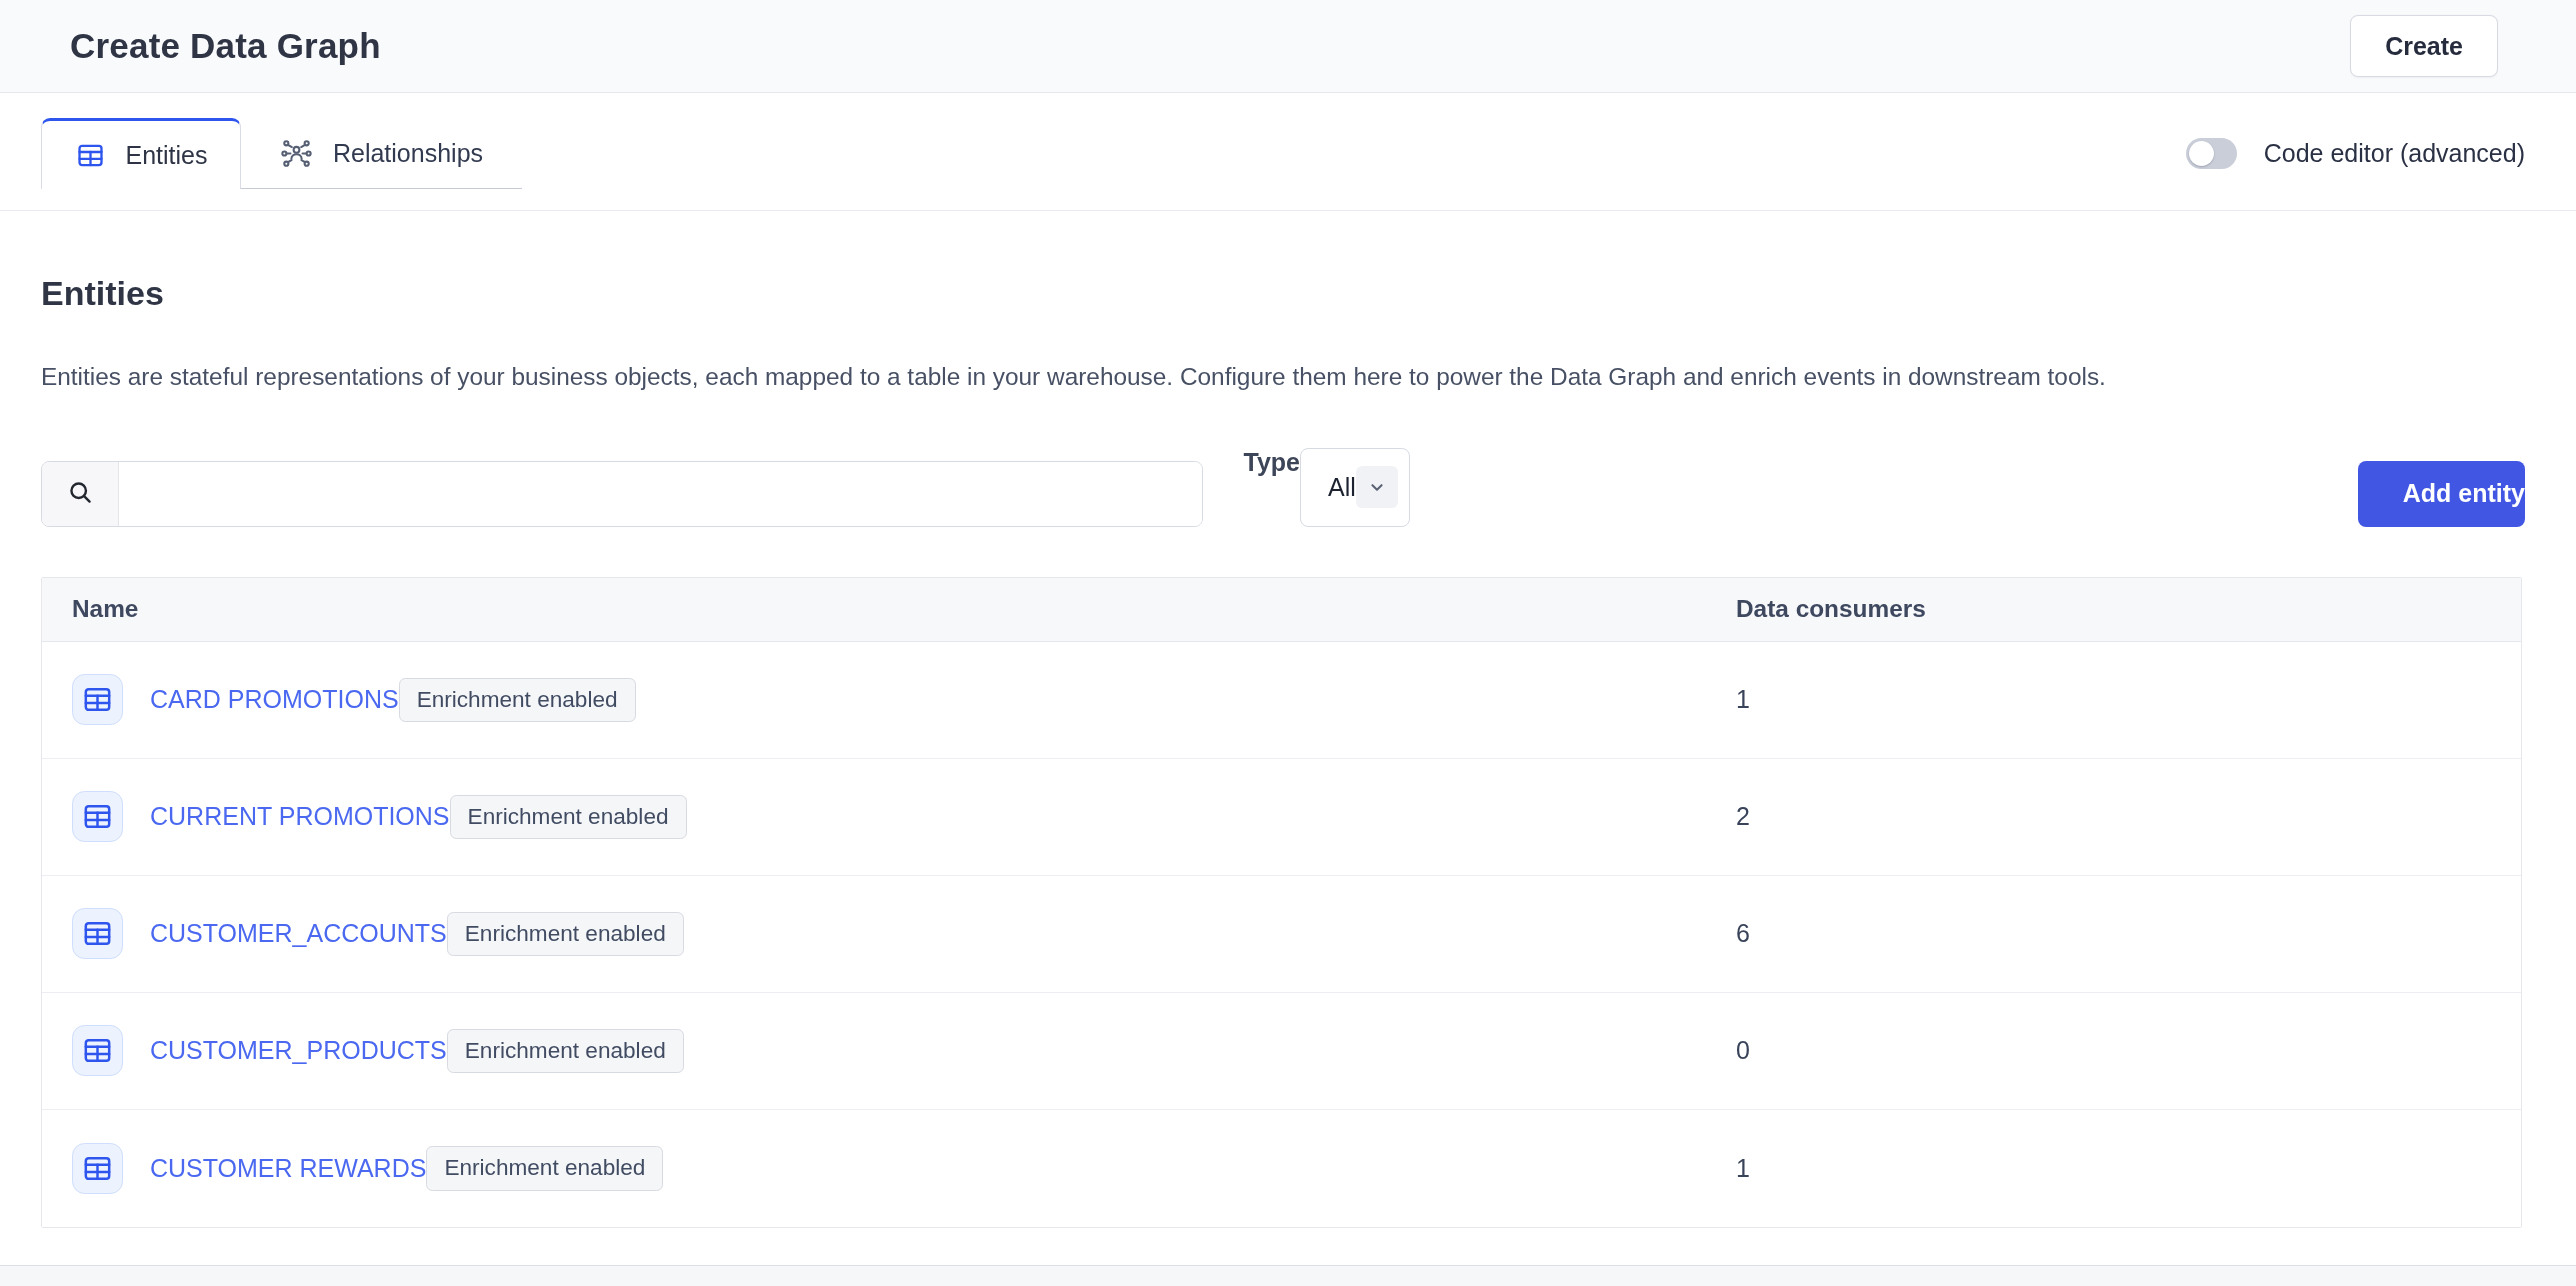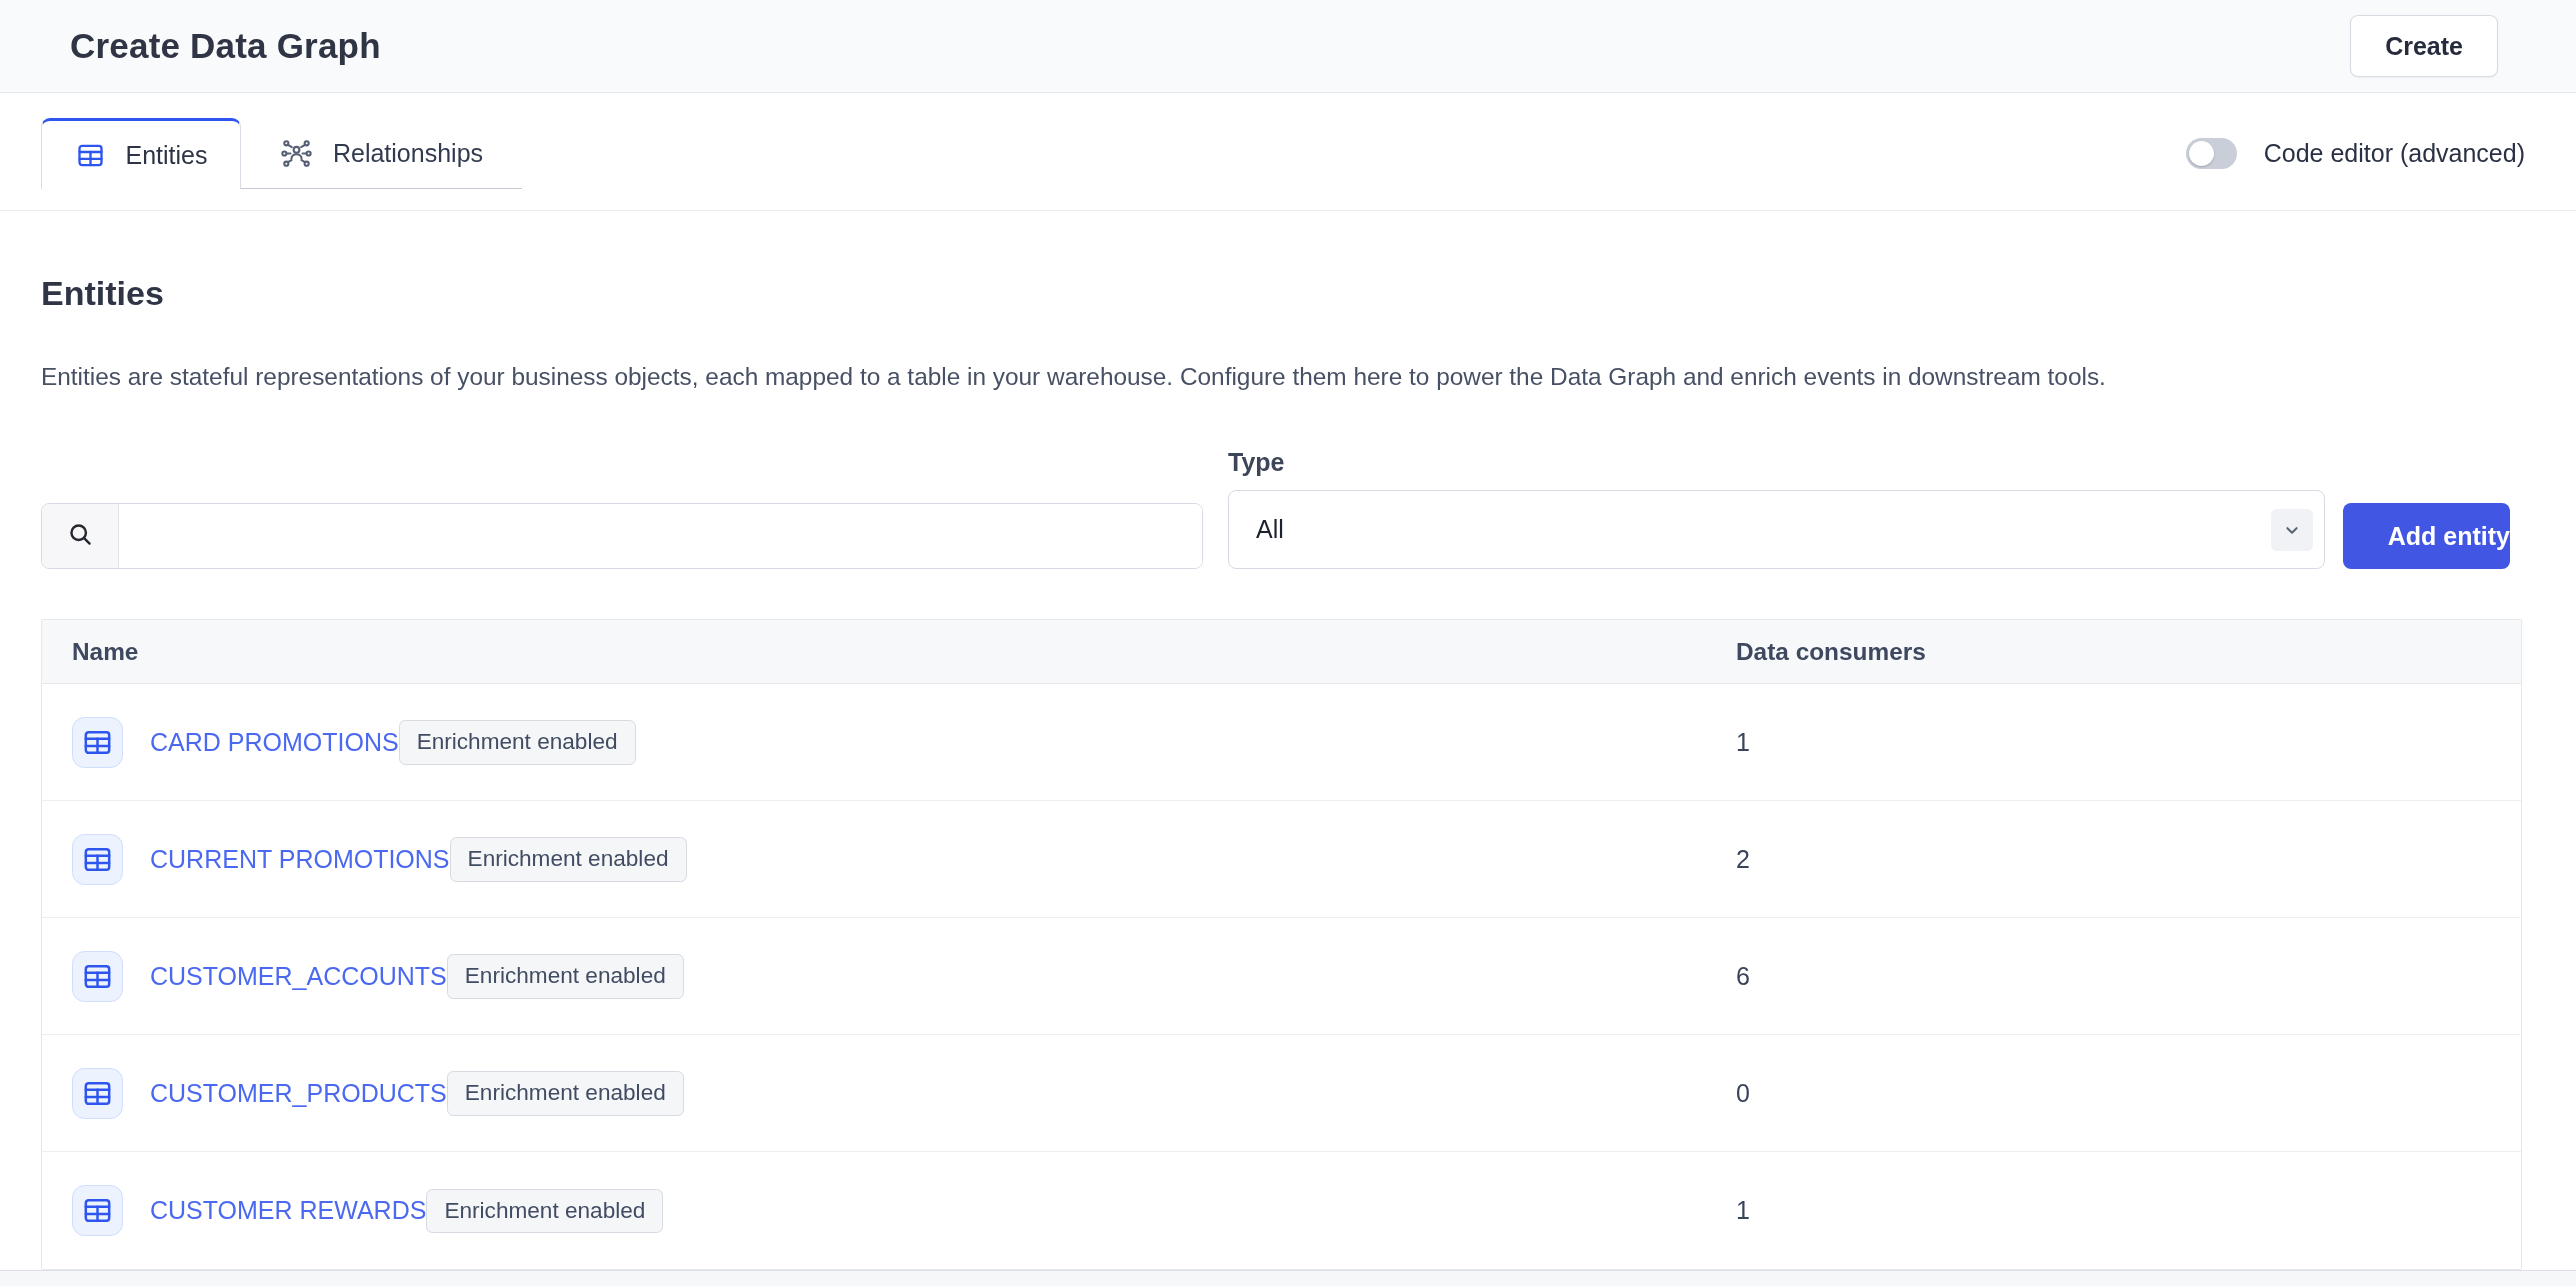--- a/index.html
+++ b/index.html
@@ -77,21 +77,21 @@
   }
   .search-prefix {
     width:77px; background:#f7f7f9; border-right:0.9px solid #e3e5eb;
     display:flex; align-items:center; justify-content:center; flex:0 0 auto;
   }
   .search-input {
     flex:1; border:none; outline:none; font-size:25px; padding:0 22px;
     font-family:inherit; color:#1c2230; background:#ffffff;
   }
 
-  .type-group { margin-left:25px; width:1097px; display:flex; flex-direction:column; }
+  .type-group { margin-left:41px; width:1097px; display:flex; }
   .type-label { font-size:25px; font-weight:700; color:#3d4558; margin-bottom:13.5px; }
   .select {
     height:79px; border:0.9px solid #d6dae2; border-radius:8.1px; background:#ffffff;
     display:flex; align-items:center; justify-content:space-between;
     padding:0 11px 0 27px; cursor:pointer;
   }
   .select-value { font-size:25px; font-weight:500; color:#1c2230; }
   .select-chevron {
     width:42px; height:42px; border-radius:6.3px; background:#f1f2f5;
     display:flex; align-items:center; justify-content:center;

